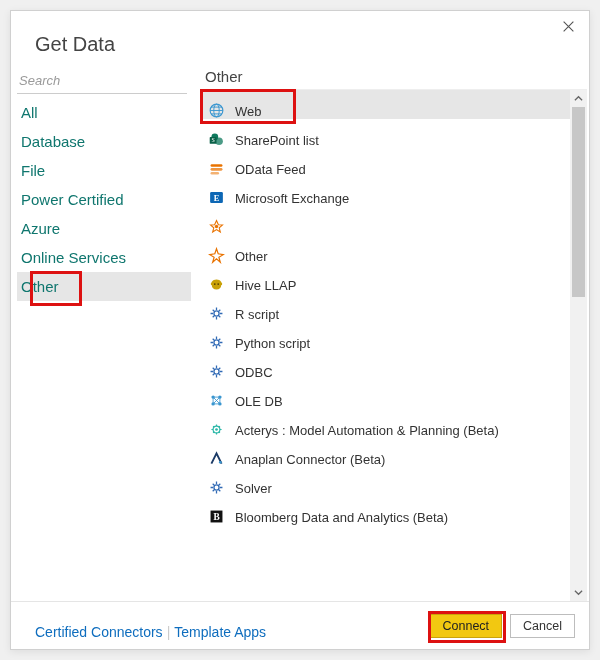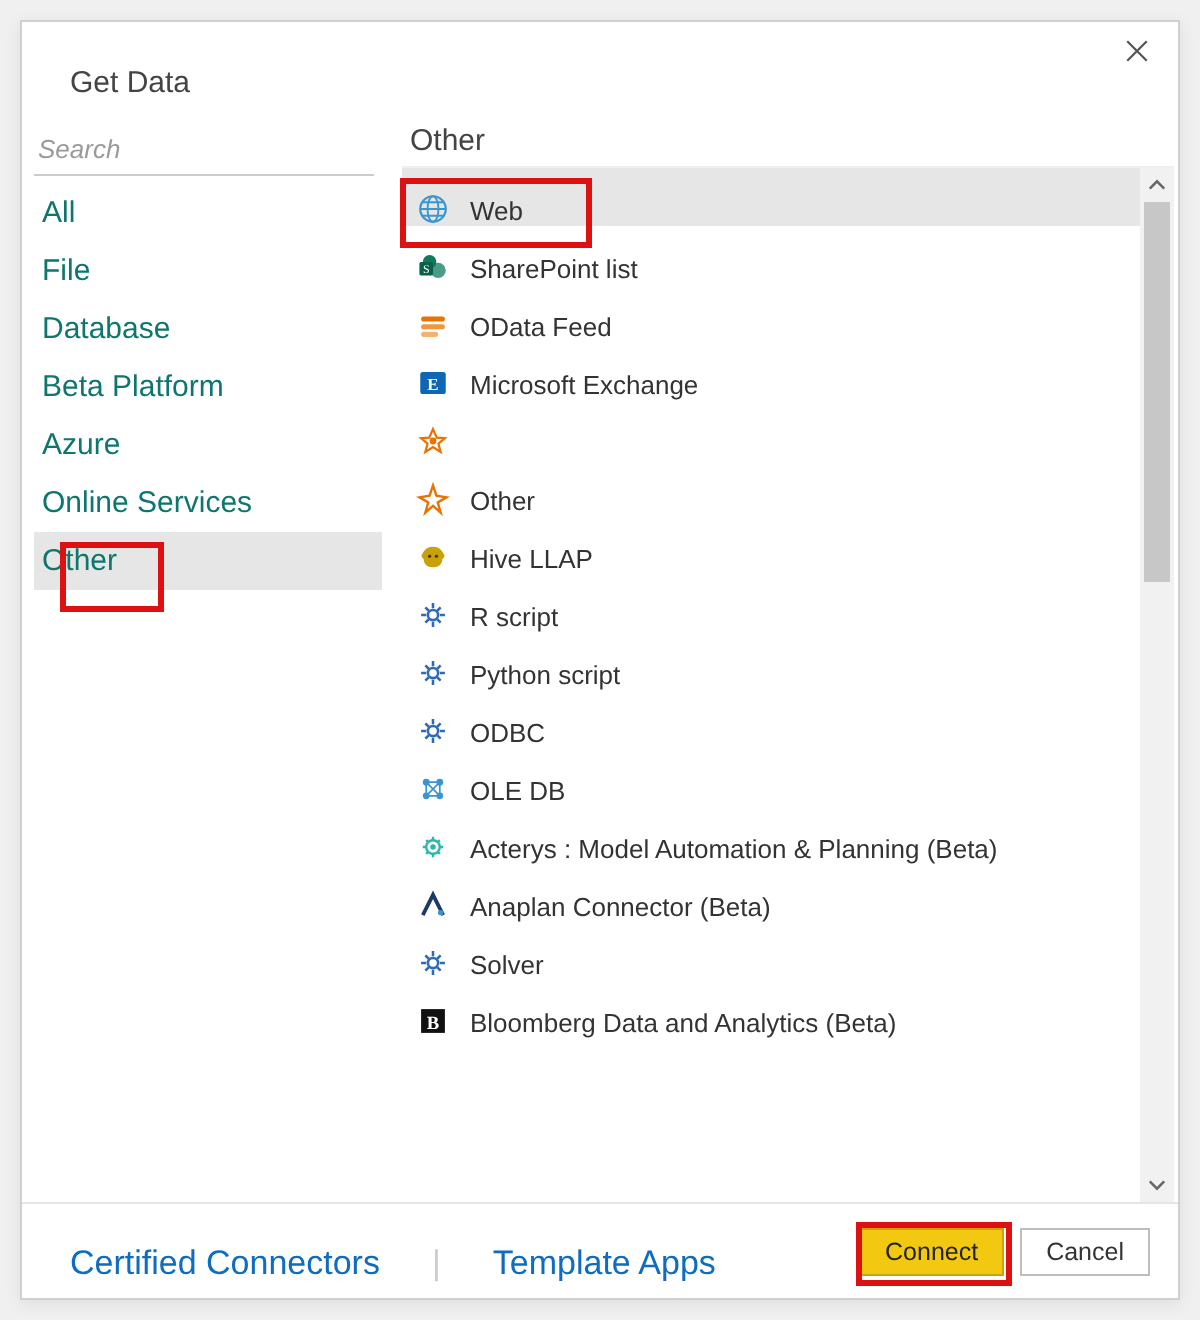--- a/index.html
+++ b/index.html
@@ -27,21 +27,21 @@
   .close-x {
     position: absolute;
     top: 4px;
     right: 8px;
     font-size: 15px;
     color: #555;
     cursor: pointer;
     padding: 4px 6px;
   }
   .dlg-title {
-    font-size: 15px;
+    font-size: 20px;
     color: #444;
     font-weight: 400;
     padding: 22px 0 12px 24px;
   }
   .body {
     flex: 1;
     display: flex;
     min-height: 0;
     padding: 0 0 0 0;
   }
@@ -133,21 +133,21 @@
     position:absolute; left:2px; width:13px;
     top:0; height:190px; background:#c7c7c7;
   }
   .footer {
     height: 48px;
     border-top: 1px solid #e5e5e5;
     display: flex;
     align-items: center;
     padding: 0 14px 0 24px;
   }
-  .links { display:flex; gap:26px; font-size:17px;margin-top:12px; }
+  .links { display:flex; gap:4px; font-size:14px;margin-top:12px; }
   .links a { color:#0e6dbe; text-decoration:none; cursor:pointer;}
   .links .sep { color:#ccc; }
   .spacer { flex:1; }
   .btn {
     height: 24px;
     min-width: 64px;
     border: 1px solid #bdbdbd;
     background: #fff;
     font-size: 12.5px;
     color: #333;
@@ -176,23 +176,23 @@
 
   <div class="dlg-title">Get Data</div>
 
   <div class="body">
 
     <div class="left">
       <input class="search" type="text" placeholder="Search" style="">
 
       <div id="cat-list">
           <div class="cat" id="cat-0">All</div>
+          <div class="cat" id="cat-2">Database</div>
           <div class="cat" id="cat-1">File</div>
-          <div class="cat" id="cat-2">Database</div>
-          <div class="cat" id="cat-3">Beta Platform</div>
+          <div class="cat" id="cat-3">Power Certified</div>
           <div class="cat" id="cat-4">Azure</div>
           <div class="cat" id="cat-5">Online Services</div>
           <div class="cat selected" id="cat-6">Other</div>
         </div>
     </div>
 
     <div class="right">
       <div class="right-title">Other</div>
       <div class="list-wrap">
         <div class="list" id="conn-list">

